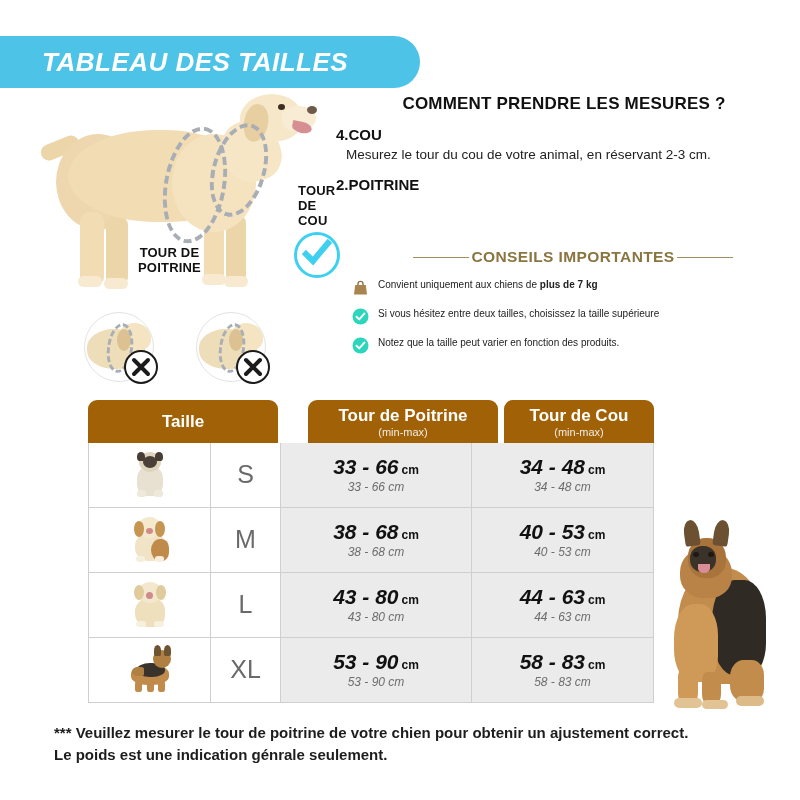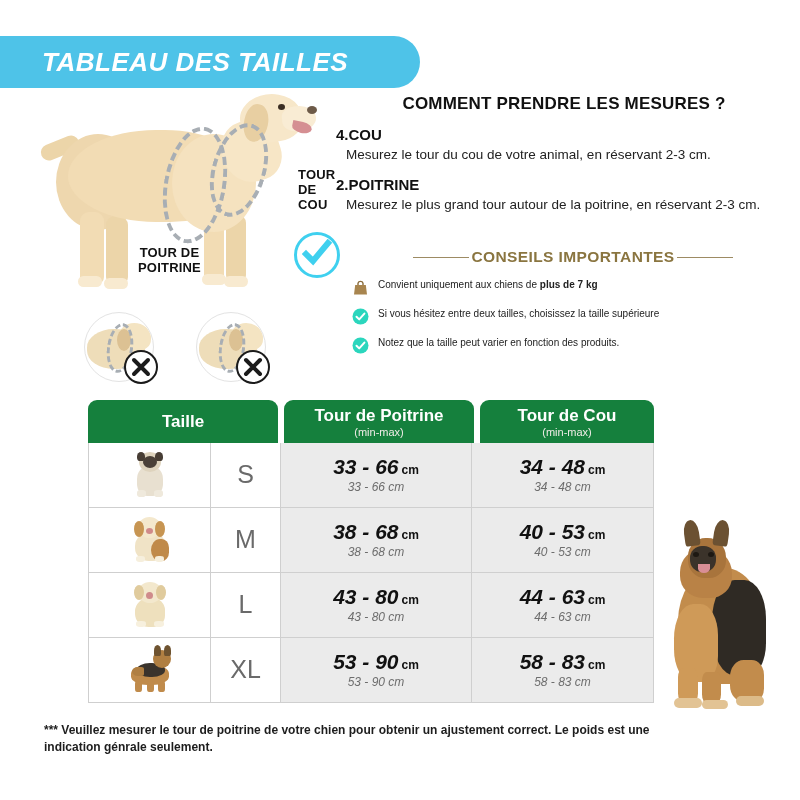--- a/index.html
+++ b/index.html
@@ -181,21 +181,21 @@
   }
 
   .lbl {
     position: absolute;
     font-size: 13px;
     font-weight: bold;
     color: #111;
     line-height: 1.15;
     letter-spacing: 0.2px;
   }
-  .lbl.neck-lbl { left: 252px; top: 76px; }
+  .lbl.neck-lbl { left: 252px; top: 92px; }
   .lbl.chest-lbl { left: 92px; top: 154px; text-align: center; }
 
   .check-badge {
     position: absolute;
     left: 248px; top: 140px;
     width: 46px; height: 46px;
     border: 3px solid #3fd0ef;
     border-radius: 50%;
     box-sizing: border-box;
   }
@@ -341,42 +341,42 @@
     left: 88px;
     top: 400px;
     width: 566px;
   }
   .thead {
     display: flex;
     gap: 6px;
     align-items: stretch;
   }
   .th {
-    background: #15803d;
+    background: #a16207;
     border-radius: 9px 9px 0 0;
     color: #ffffff;
     text-align: center;
     padding: 6px 0 5px 0;
     box-sizing: border-box;
   }
   .th .th-main {
     font-size: 17px;
     font-weight: bold;
     line-height: 1.15;
     display: block;
   }
   .th .th-sub {
     font-size: 11px;
     font-weight: normal;
     display: block;
     line-height: 1.1;
     color: #f0ece7;
   }
   .th.th-taille { flex: 0 0 190px; display: flex; align-items: center; justify-content: center; }
-  .th.th-chest  { flex: 0 0 190px; }
+  .th.th-chest  { flex: 0 0 190px; margin-left: 24px; }
   .th.th-neck   { flex: 1 1 auto; }
 
   .tbody { border: 1px solid #cfcfcf; border-top: none; box-sizing: border-box; }
   .trow { display: flex; align-items: stretch; height: 64px; }
   .trow + .trow { border-top: 1px solid #cfcfcf; }
   .cell-photo {
     flex: 0 0 121px;
     border-right: 1px solid #cfcfcf;
     background: #ffffff;
     display: flex; align-items: center; justify-content: center;
@@ -433,24 +433,24 @@
     height: 196px;
   }
   .shepherd .sh {
     position: absolute;
     border-radius: 50%;
   }
 
   
   .footnote {
     position: absolute;
-    left: 44px;
+    left: 54px;
     top: 722px;
     width: 640px;
-    font-size: 12px;
+    font-size: 15px;
     font-weight: bold;
     color: #1d1d1d;
     line-height: 1.45;
   }
 </style>
 </head>
 <body>
 
 <div class="title-banner">
   <span class="title-text">TABLEAU DES TAILLES</span>
@@ -539,21 +539,20 @@
 <div class="instructions">
   <h2>COMMENT PRENDRE LES MESURES ?</h2>
 
   <div>
     <p class="step-title">4.COU</p>
     <p class="step-body">Mesurez le tour du cou de votre animal, en réservant 2-3 cm.</p>
   </div>
 
   <div>
     <p class="step-title">2.POITRINE</p>
-    <p class="step-body">Mesurez le plus grand tour autour de la poitrine, en réservant 2-3 cm.</p>
   </div>
 </div>
 
 <div class="tips">
   <div class="tips-head">
     <span class="rule"></span>
     <span class="tips-title">CONSEILS IMPORTANTES</span>
     <span class="rule"></span>
   </div>
 

